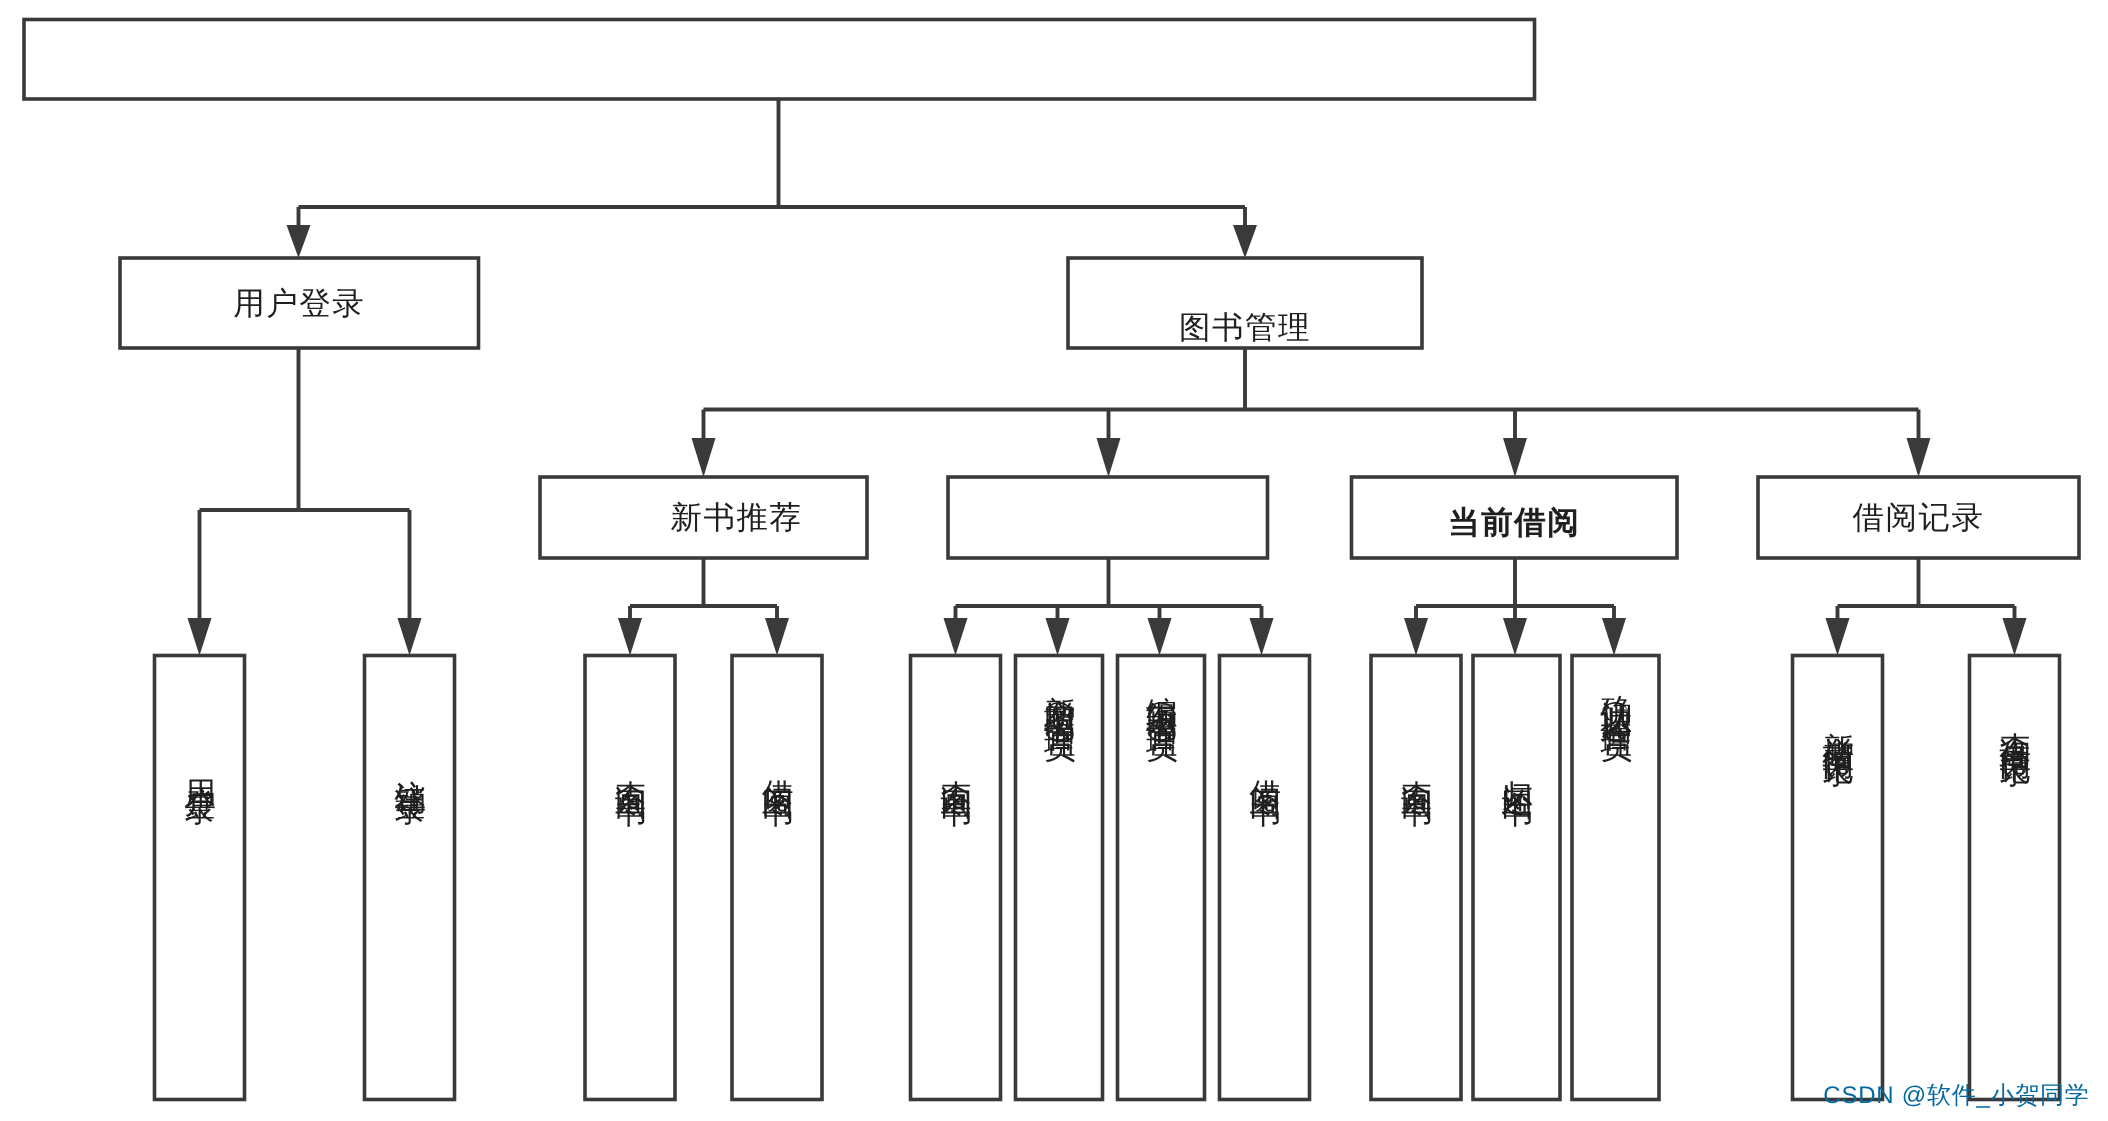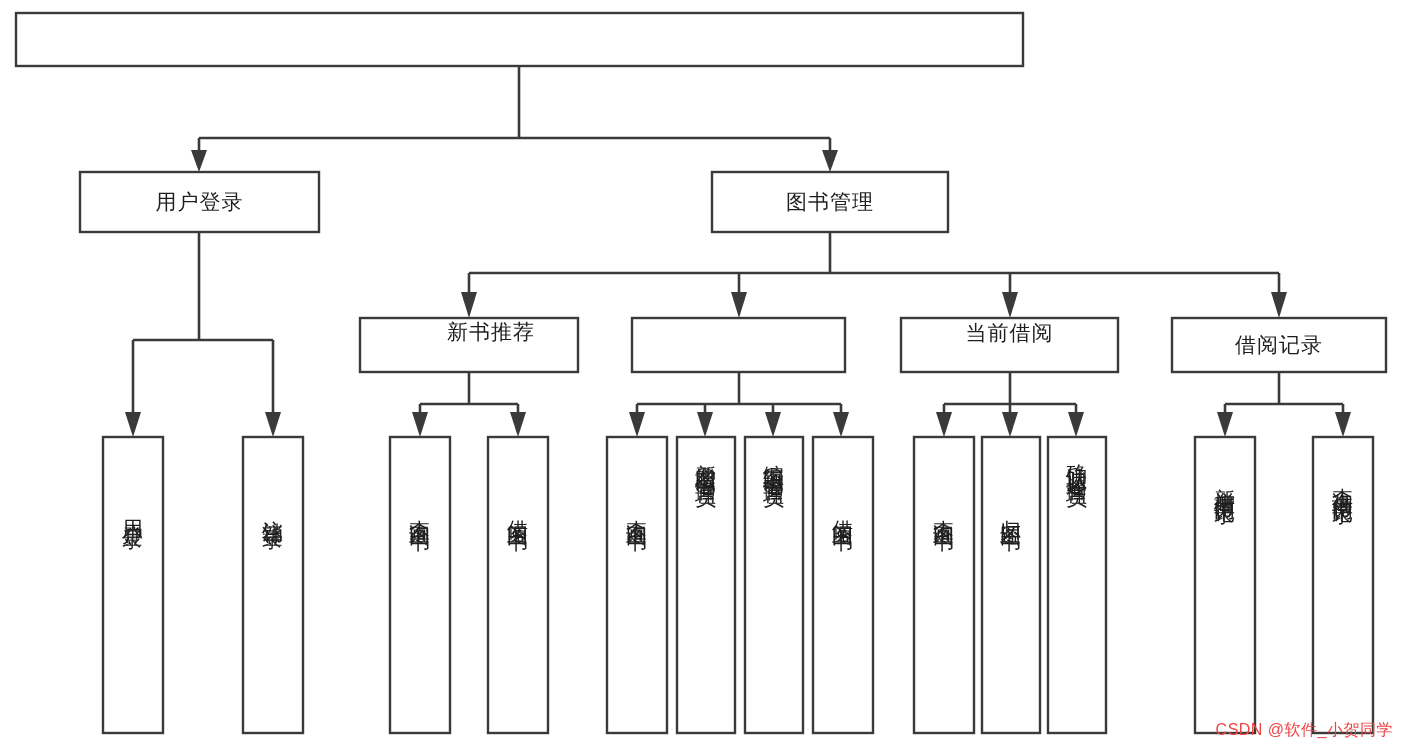--- a/index.html
+++ b/index.html
@@ -68,21 +68,21 @@
     color: #1f1f1f;
     letter-spacing: 1px;
     white-space: nowrap;
   }
   #watermark {
     position: absolute;
     right: 12px;
     bottom: 6px;
     font-family: "Liberation Sans", "DejaVu Sans", sans-serif;
     font-size: 16px;
-    color: #ef4444;
+    color: #0369a1;
     letter-spacing: 0.5px;
     user-select: none;
     white-space: nowrap;
   }
 </style>
 </head>
 <body>
 
 <div id="diagram-root">
 
@@ -175,30 +175,30 @@
     <rect class="node-box" x="1195" y="437" width="60" height="296"></rect>
     <rect class="node-box" x="1313" y="437" width="60" height="296"></rect>
 
   </svg>
 
 
   <div class="htext-wrap" style="left:80px; top:172px; width:239px; height:60px;">
     <span class="htext">用户登录</span>
   </div>
 
-  <div class="htext-wrap" style="left:712px; top:172px; width:236px; height:60px;">
+  <div class="htext-wrap" style="left:712px; top:172px; width:236px; height:60px;align-items:flex-end;">
     <span class="htext">图书管理</span>
   </div>
 
-  <div class="htext-wrap" style="left:360px; top:305px; width:218px; height:54px;padding-left:44px;">
+  <div class="htext-wrap" style="left:360px; top:318px; width:218px; height:54px;padding-left:44px;">
     <span class="htext">新书推荐</span>
   </div>
 
 
-  <div class="htext-wrap" style="left:901px; top:306px; width:217px; height:54px;">
+  <div class="htext-wrap" style="left:901px; top:321px; width:217px; height:54px;font-weight:bold;">
     <span class="htext">当前借阅</span>
   </div>
 
   <div class="htext-wrap" style="left:1172px; top:318px; width:214px; height:54px;text-align:center;">
     <span class="htext">借阅记录</span>
   </div>
 
   <div class="vtext-wrap" style="left:103px; top:437px; width:60px; height:296px; padding-top:66px;">
     <span class="vtext">用户登录</span>
   </div>

